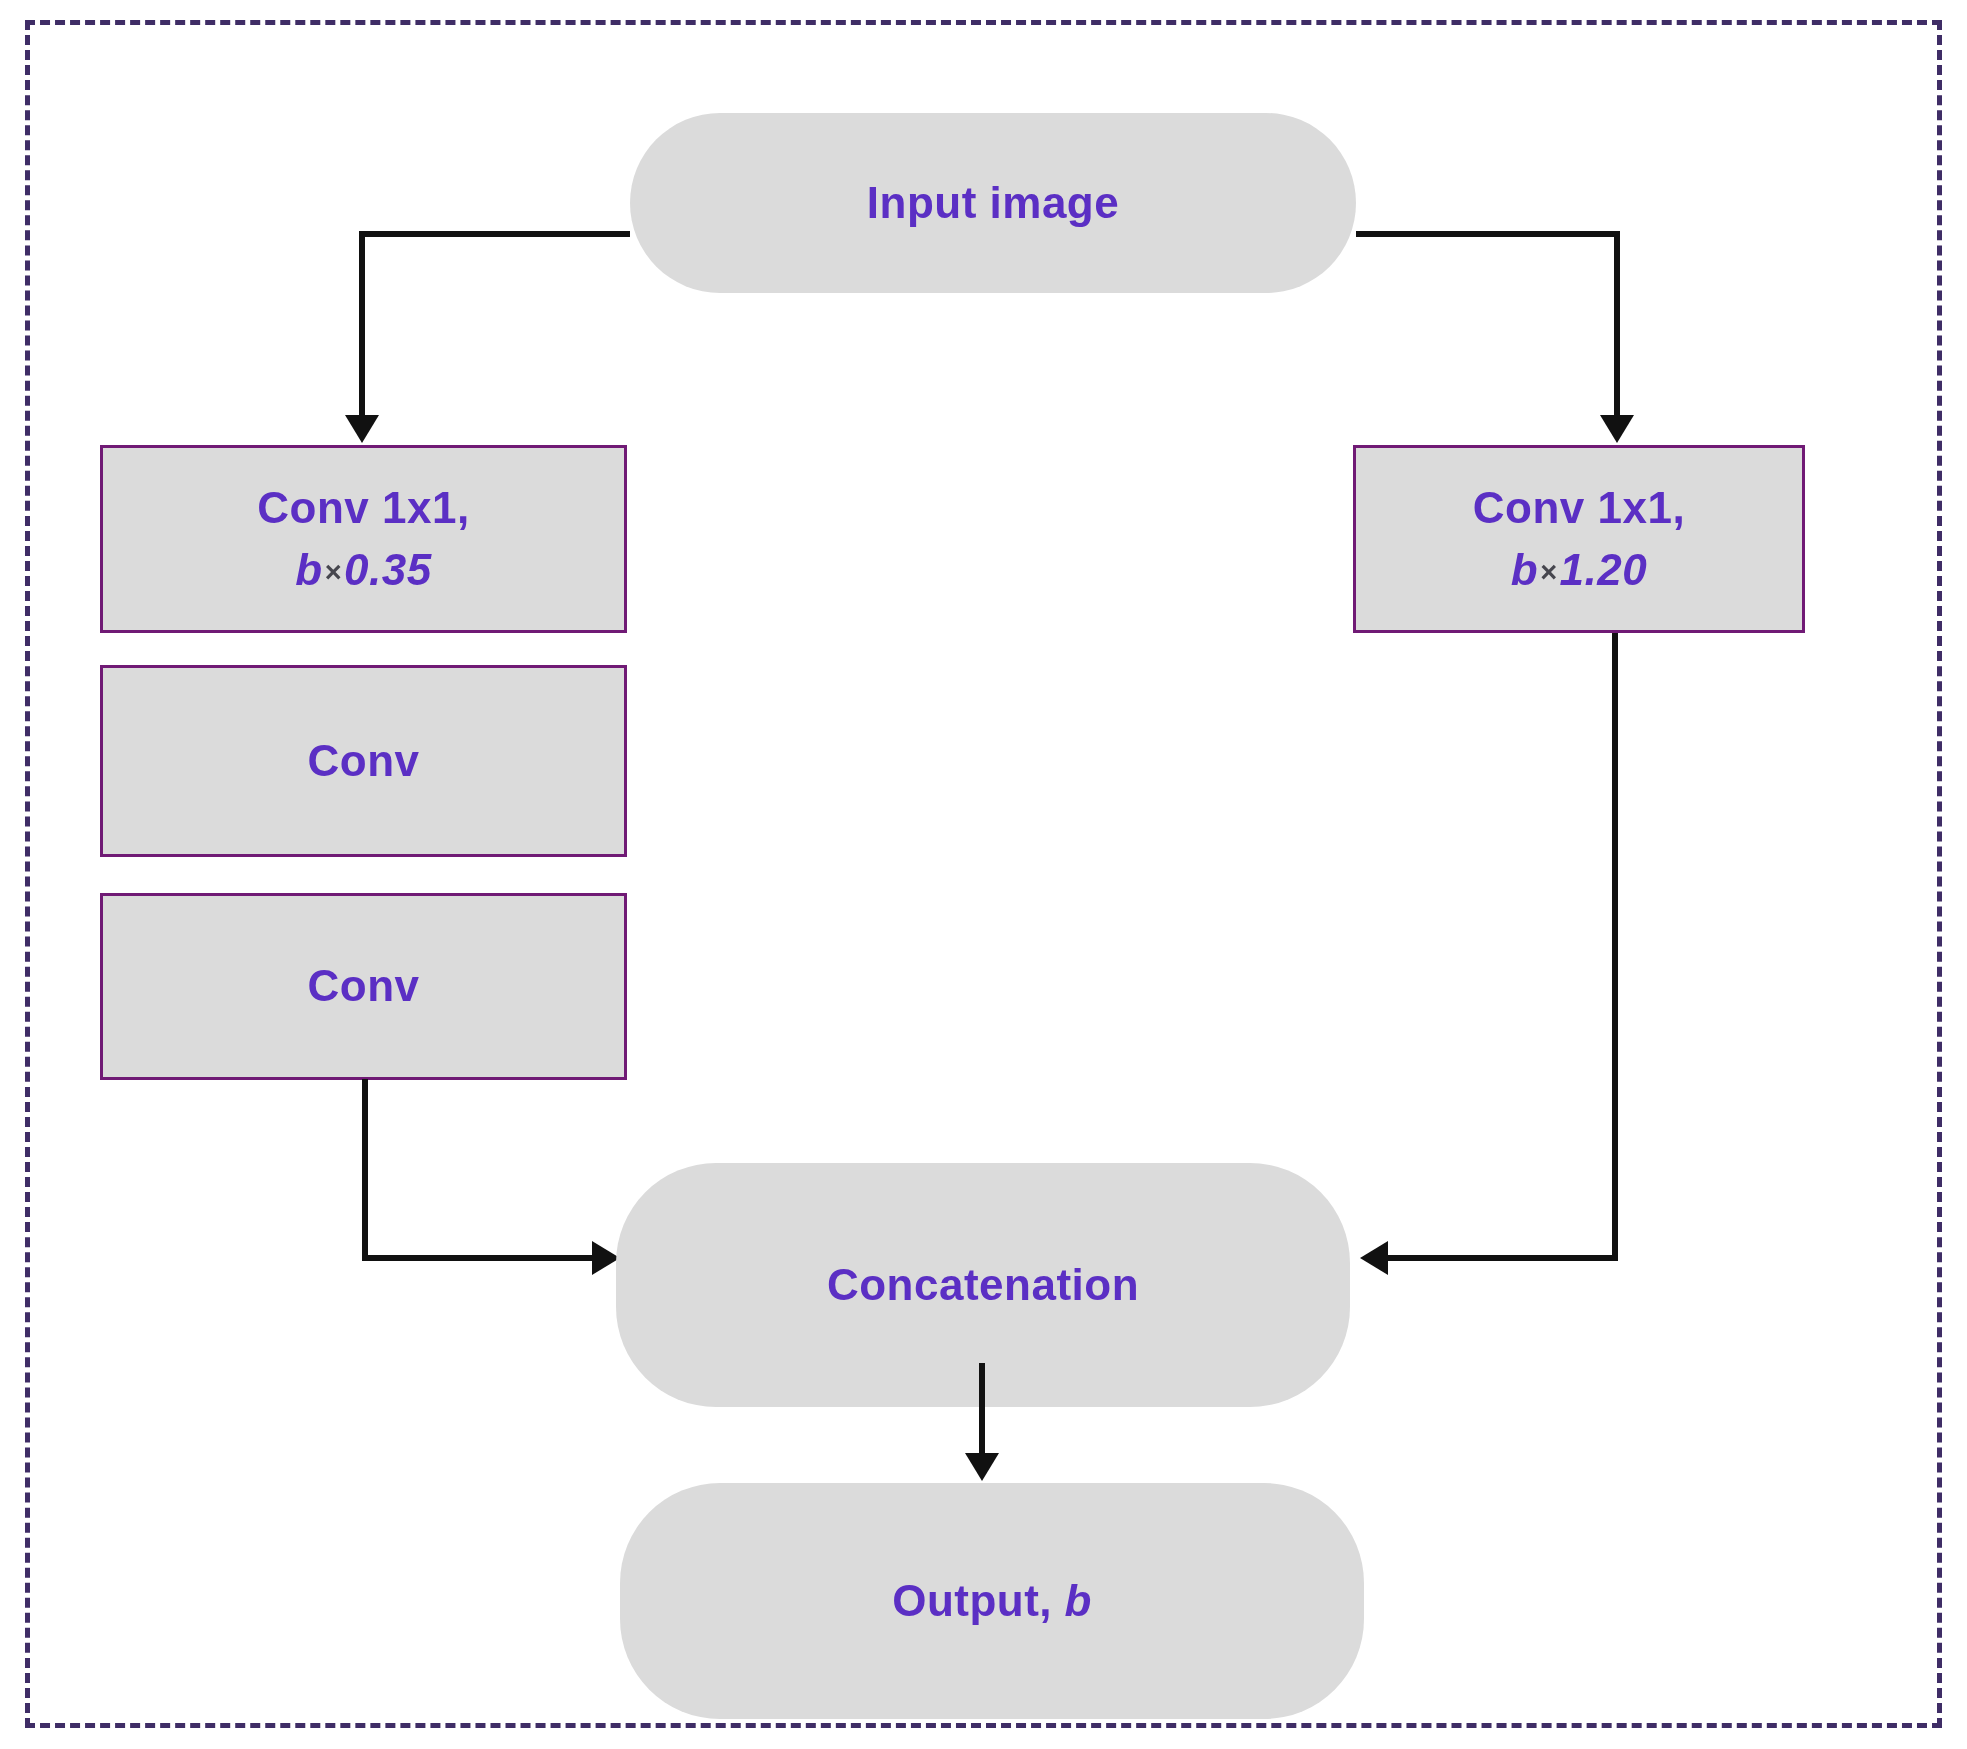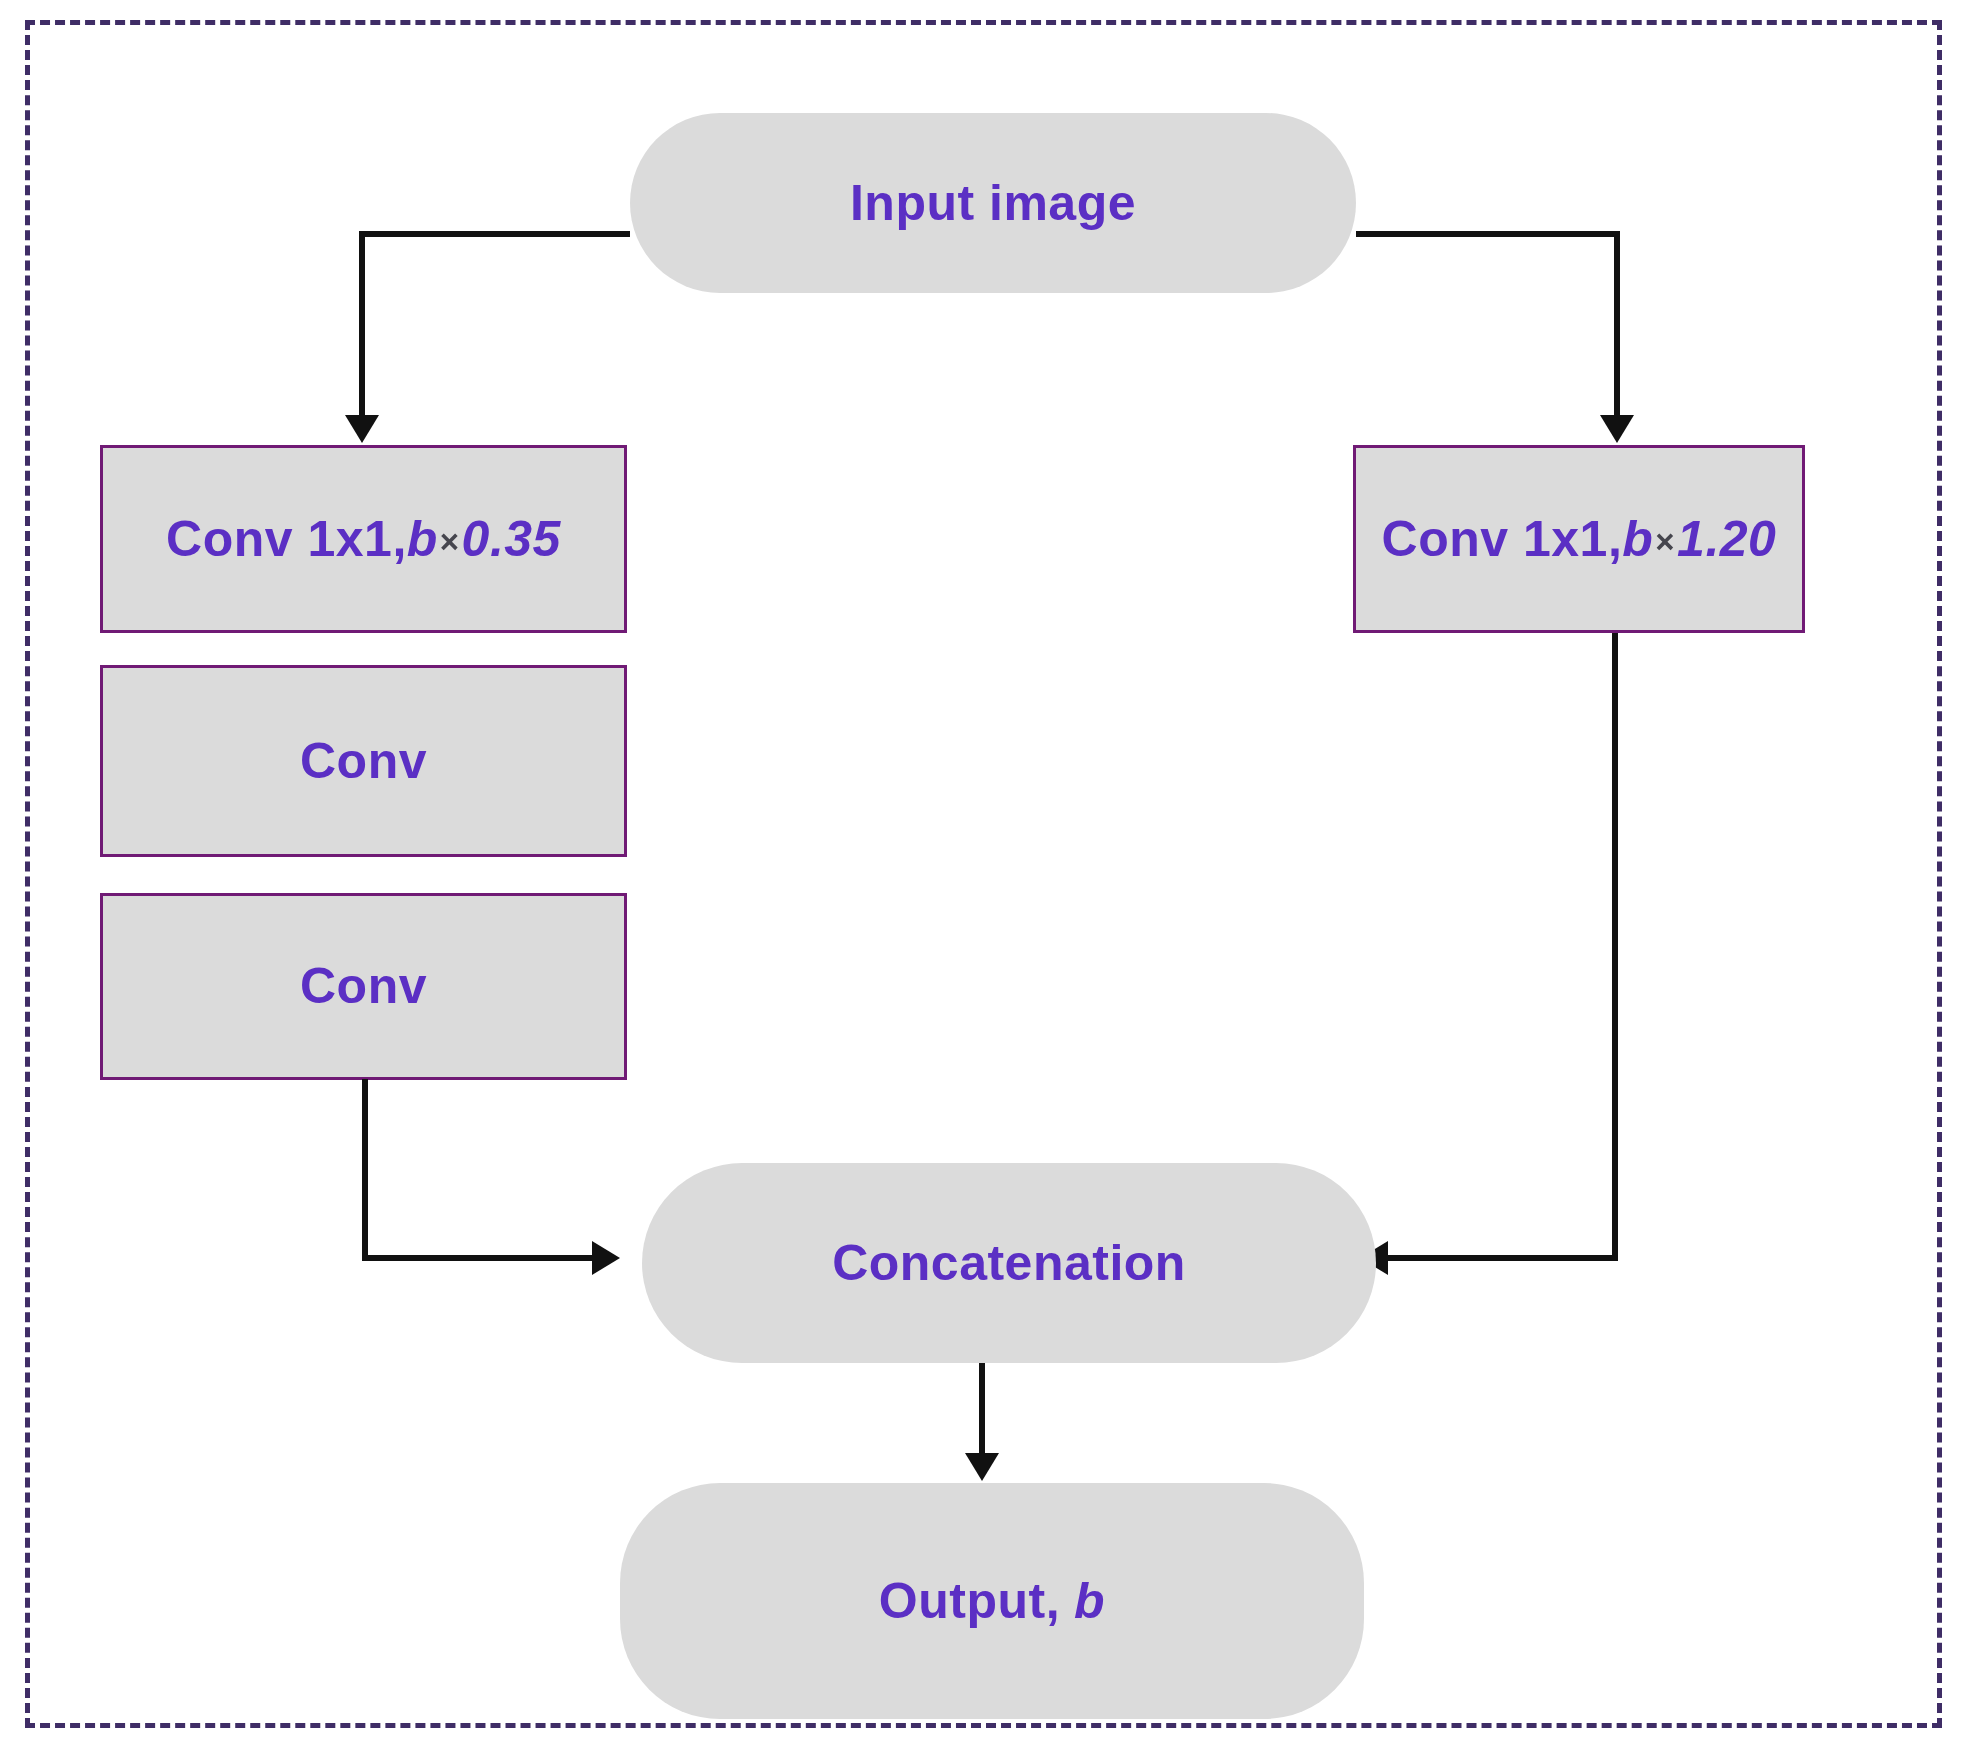--- a/index.html
+++ b/index.html
@@ -15,26 +15,26 @@
     position: absolute;
     left: 25px; top: 20px;
     width: 1907px; height: 1698px;
     border: 5px dashed #3f2d66;
     box-sizing: content-box;
   }
   .node {
     position: absolute;
     background: #dbdbdb;
     display: flex;
-    flex-direction: row;
+    flex-direction: column;
     justify-content: center;
     align-items: center;
     color: #5b2fc4;
     font-weight: bold;
-    font-size: 50px;
+    font-size: 44px;
     line-height: 1.42;
     letter-spacing: 0.5px;
   }
   .pill { border-radius: 100px; }
   .rect {
     border: 3px solid #701a75;
     box-sizing: border-box;
   }
   .var { font-style: italic; }
   .sp { margin-left: 0.28em; }
@@ -103,21 +103,21 @@
   </div>
 
   <div class="vline" style="left:362px; top:1079px; width:6px; height:182px;"></div>
   <div class="hline" style="left:362px; top:1255px; width:230px; height:6px;"></div>
   <div class="arrow right" style="left:592px; top:1241px;"></div>
 
   <div class="vline" style="left:1612px; top:633px; width:6px; height:627px;"></div>
   <div class="hline" style="left:1388px; top:1255px; width:230px; height:6px;"></div>
   <div class="arrow left" style="left:1360px; top:1241px;"></div>
 
-  <div class="node pill" style="left:642px; top:1163px; width:734px; height:200px;">
+  <div class="node pill" style="left:616px; top:1163px; width:734px; height:244px;">
     <div>Concatenation</div>
   </div>
 
   <div class="vline" style="left:979px; top:1363px; width:6px; height:92px;"></div>
   <div class="arrow down" style="left:965px; top:1453px;"></div>
 
   <div class="node pill" style="left:620px; top:1483px; width:744px; height:236px;">
     <div><span>Output,</span><i class="var sp">b</i></div>
   </div>
 

